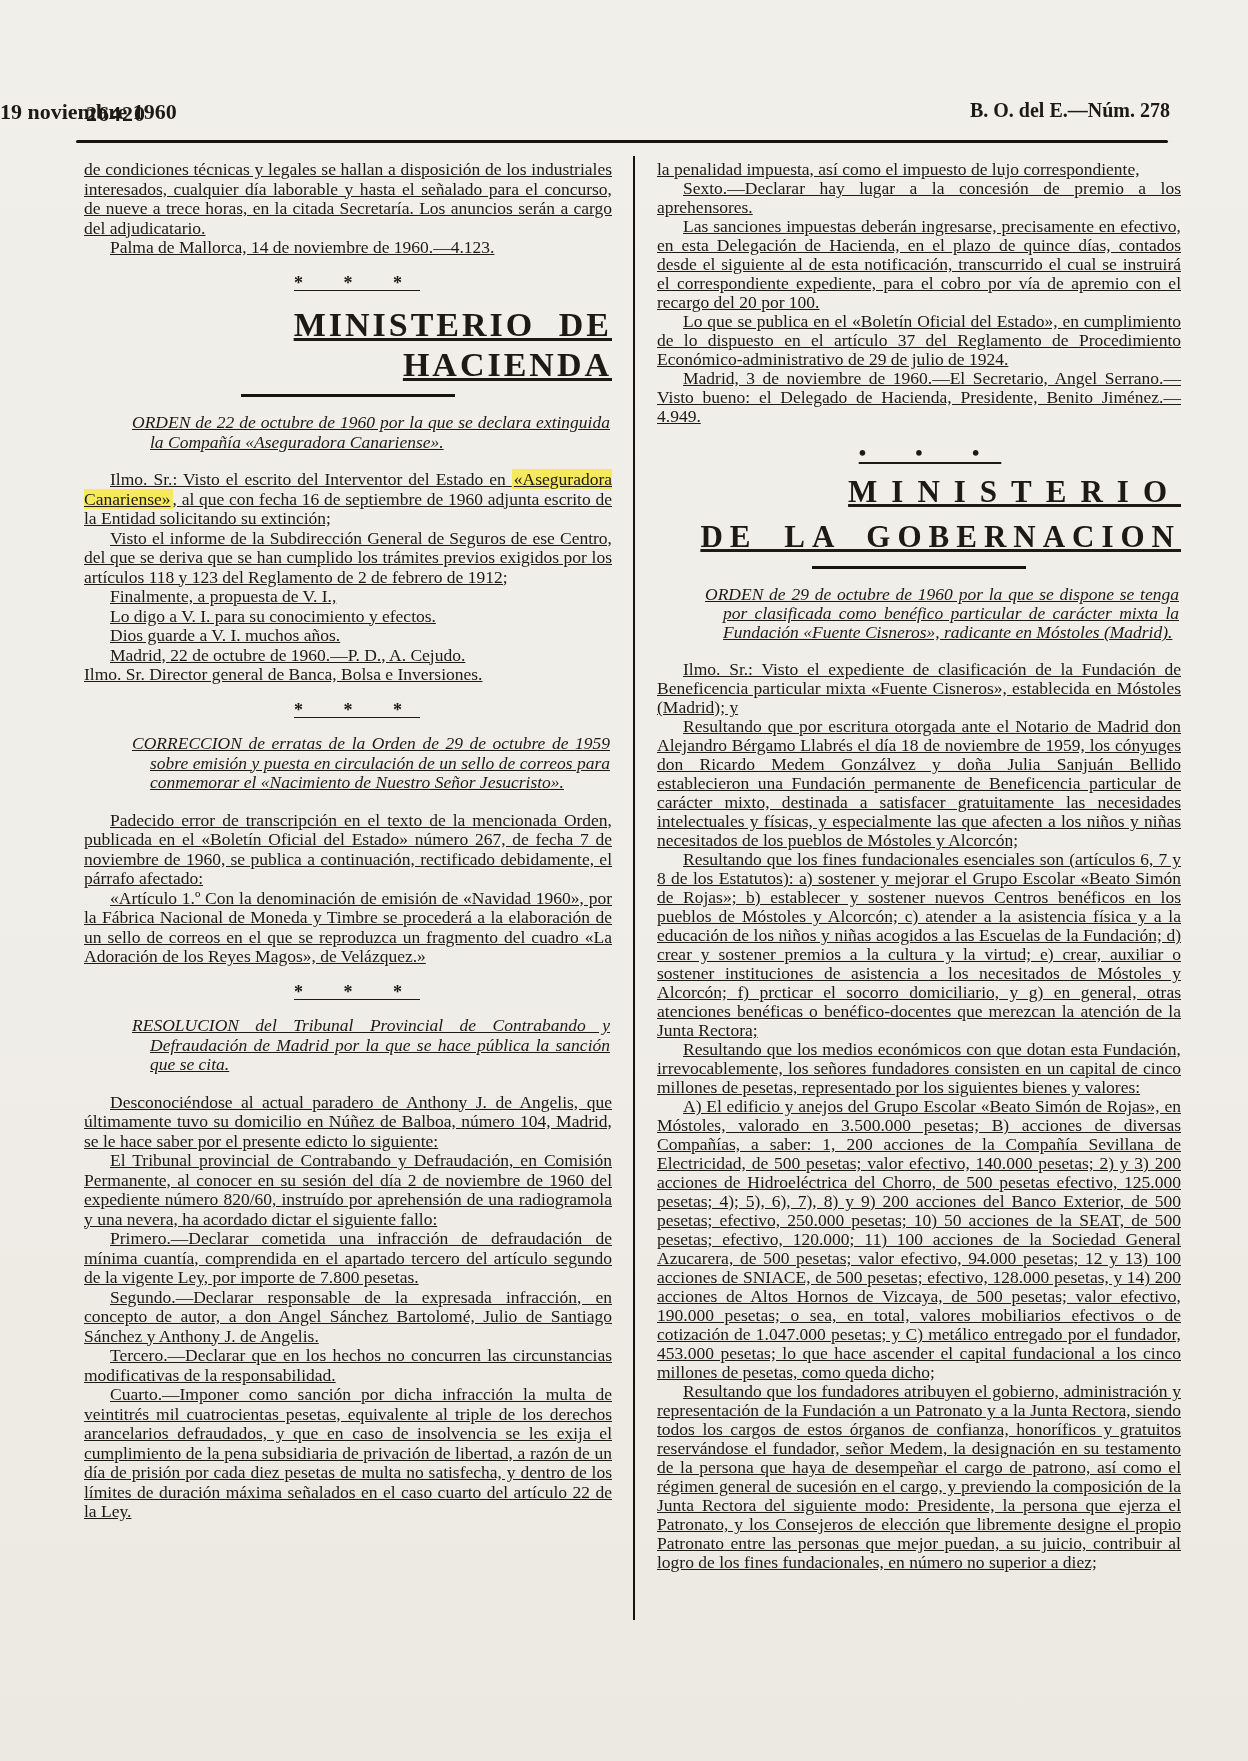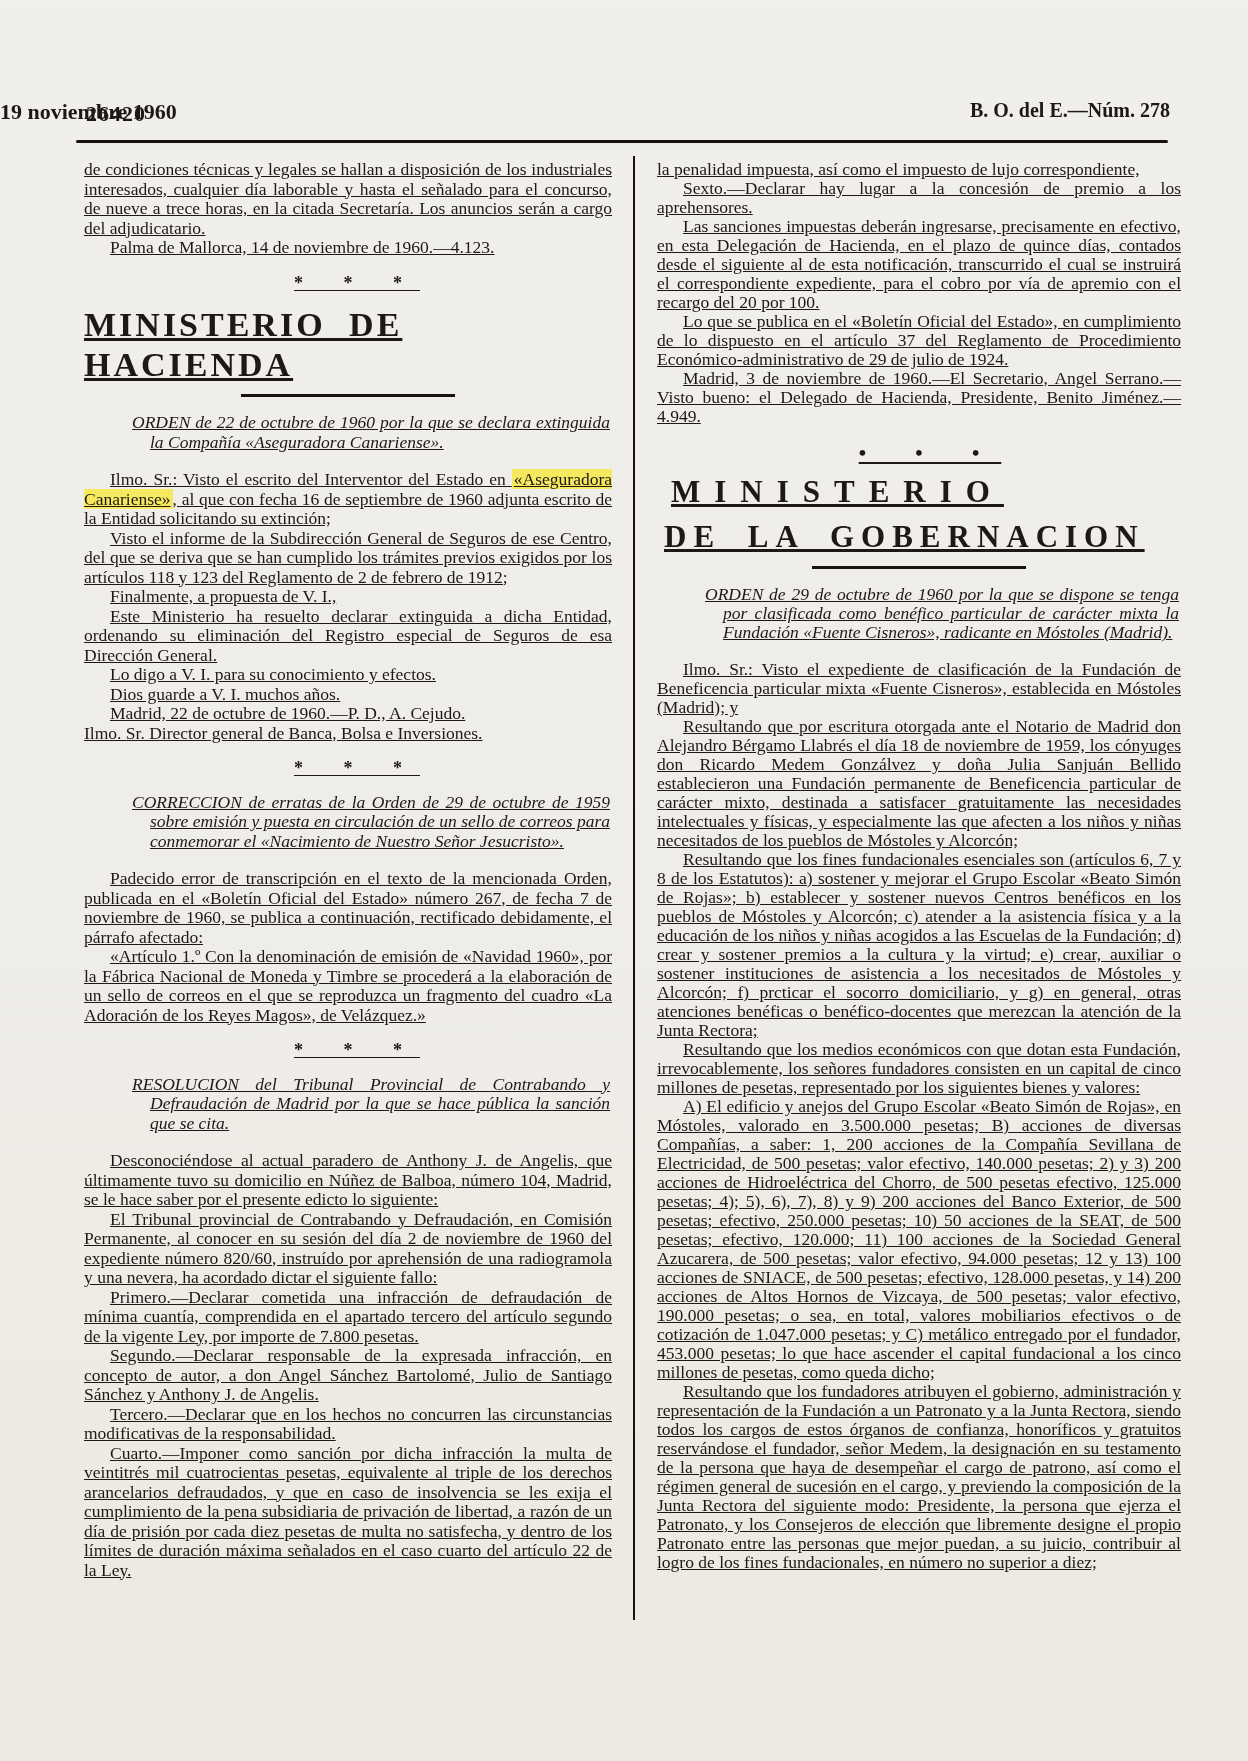--- a/index.html
+++ b/index.html
@@ -32,21 +32,21 @@
     letter-spacing: 18px; text-indent: 18px;
     margin: 16px 0 12px;
   }
   .dots {
     text-align: center; font-weight: bold; font-size: 21px;
     letter-spacing: 22px; text-indent: 22px;
     margin: 18px 0 10px;
   }
 
   .ministry {
-    text-align: left; font-weight: bold;
+    text-align: right; font-weight: bold;
     font-size: 34px; line-height: 40px;
     letter-spacing: 3px; word-spacing: 12px;
     margin: 6px 0 0;
   }
   .ministry-g1 { font-size: 31px; line-height: 38px; letter-spacing: 14px; text-indent: 14px; }
   .ministry-g2 { font-size: 31px; line-height: 40px; letter-spacing: 7px;  text-indent: 7px; }
   .ministry-rule { width: 214px; height: 3px; background: #17140f; margin: 9px auto 16px; }
 
   .orden {
     font-style: italic; text-align: justify;
@@ -71,21 +71,20 @@
   <div class="stars">* * *</div>
 
   <h1 class="ministry">MINISTERIO DE HACIENDA</h1>
   <div class="ministry-rule"></div>
 
   <p class="orden">ORDEN de 22 de octubre de 1960 por la que se declara extinguida la Compañía «Aseguradora Canariense».</p>
 
   <p class="body"><span>Ilmo. Sr.: Visto el escrito del Interventor del Estado en </span><span class="hl">«Aseguradora Canariense»</span><span>, al que con fecha 16 de septiembre de 1960 adjunta escrito de la Entidad solicitando su extinción;</span></p>
   <p class="body">Visto el informe de la Subdirección General de Seguros de ese Centro, del que se deriva que se han cumplido los trámites previos exigidos por los artículos 118 y 123 del Reglamento de 2 de febrero de 1912;</p>
   <p class="body">Finalmente, a propuesta de V. I.,</p>
-  <p class="body">Este Ministerio ha resuelto declarar extinguida a dicha Entidad, ordenando su eliminación del Registro especial de Seguros de esa Dirección General.</p>
   <p class="body">Lo digo a V. I. para su conocimiento y efectos.</p>
   <p class="body">Dios guarde a V. I. muchos años.</p>
   <p class="body">Madrid, 22 de octubre de 1960.—P. D., A. Cejudo.</p>
   <p class="body noindent mt-m">Ilmo. Sr. Director general de Banca, Bolsa e Inversiones.</p>
 
   <div class="stars">* * *</div>
 
   <p class="orden">CORRECCION de erratas de la Orden de 29 de octubre de 1959 sobre emisión y puesta en circulación de un sello de correos para conmemorar el «Nacimiento de Nuestro Señor Jesucristo».</p>
   <p class="body">Padecido error de transcripción en el texto de la mencionada Orden, publicada en el «Boletín Oficial del Estado» número 267, de fecha 7 de noviembre de 1960, se publica a continuación, rectificado debidamente, el párrafo afectado:</p>
   <p class="body mt-s">«Artículo 1.º Con la denominación de emisión de «Navidad 1960», por la Fábrica Nacional de Moneda y Timbre se procederá a la elaboración de un sello de correos en el que se reproduzca un fragmento del cuadro «La Adoración de los Reyes Magos», de Velázquez.»</p>

